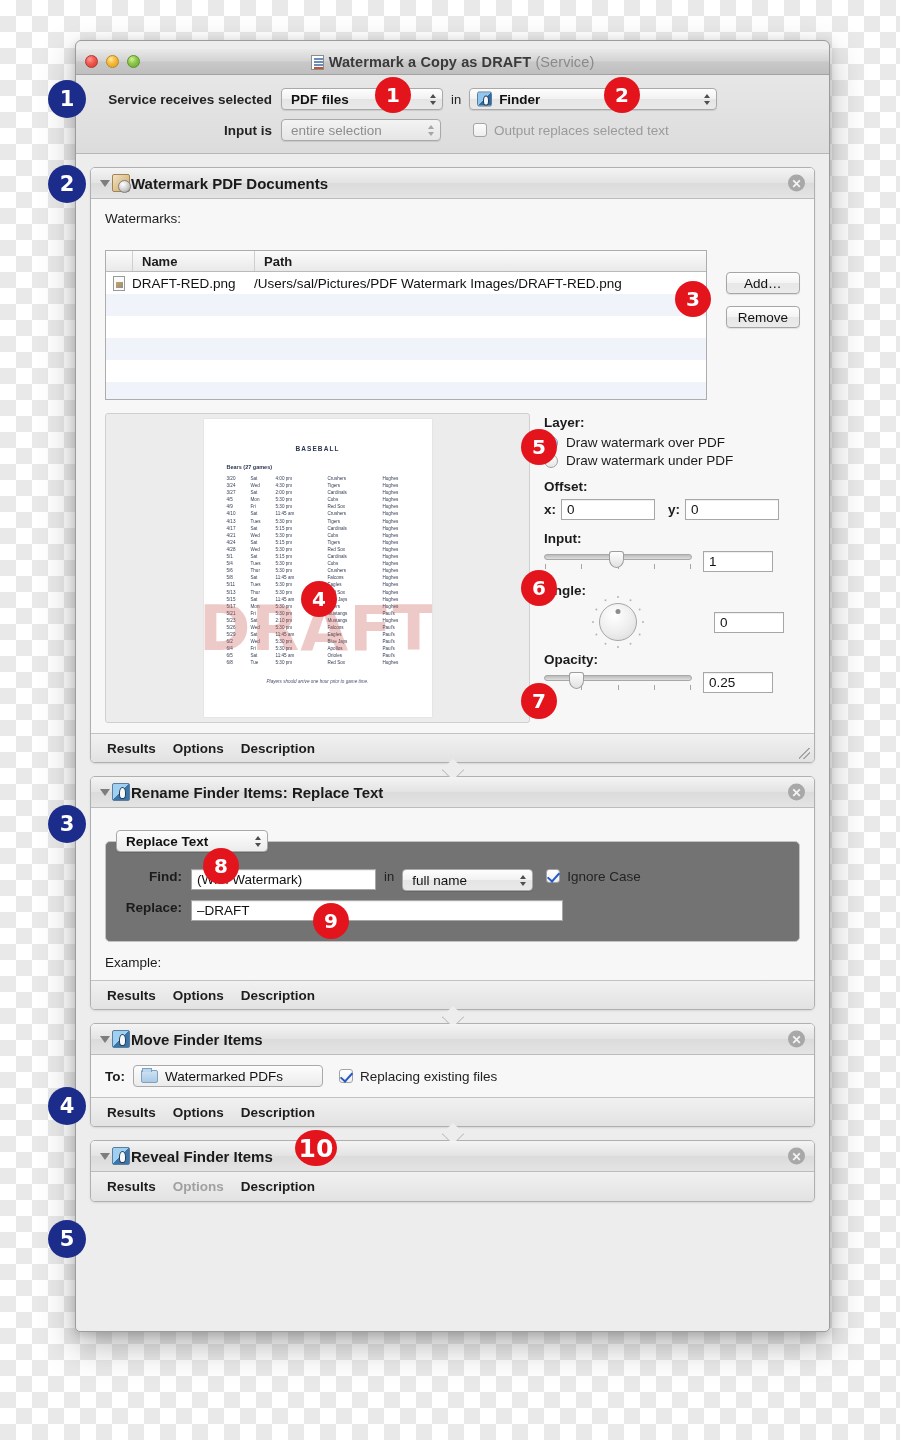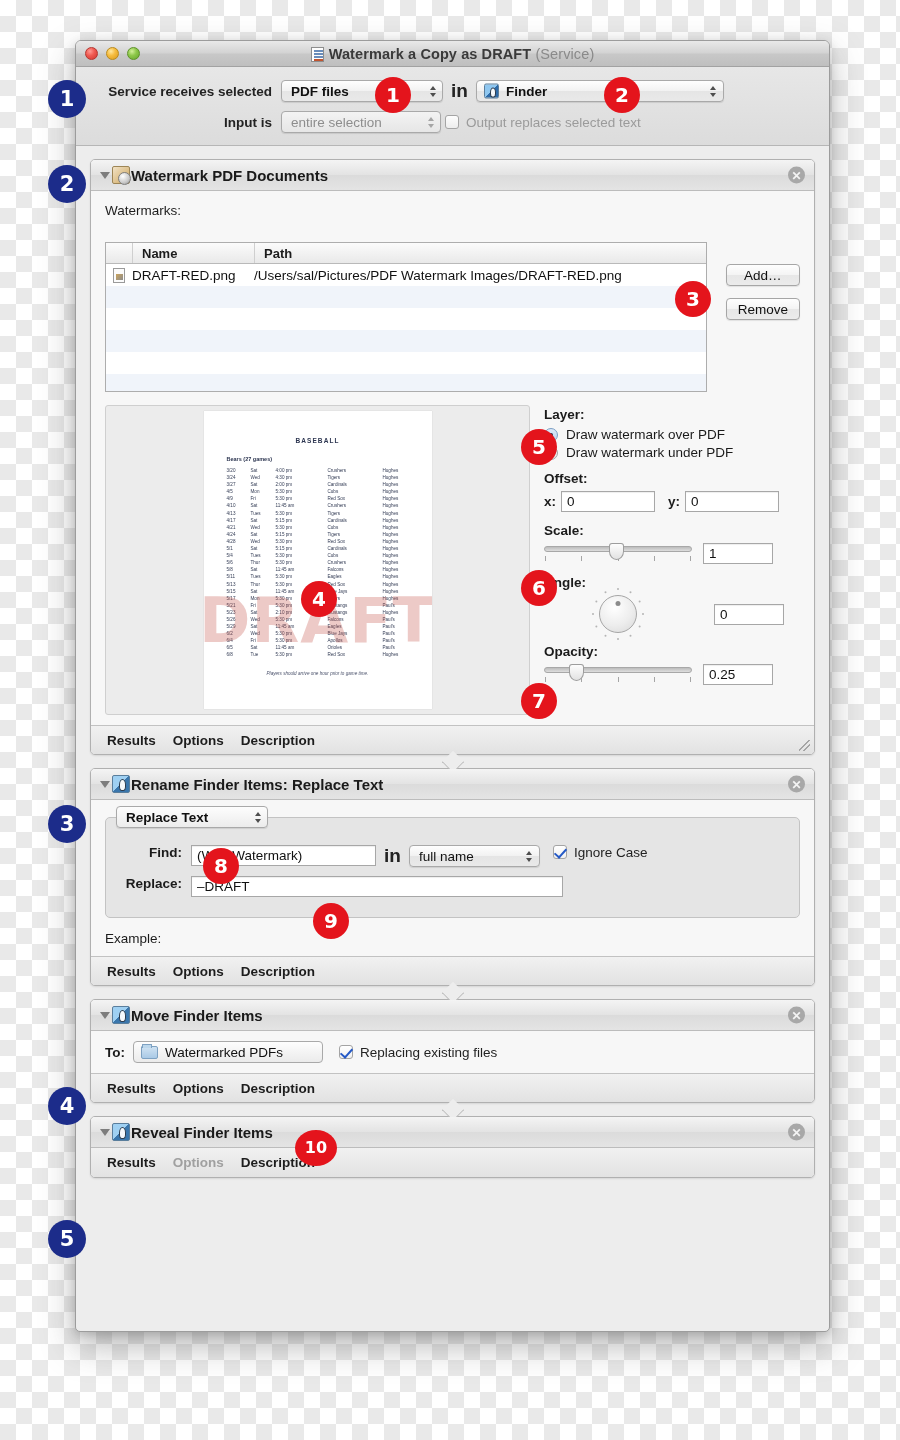--- a/index.html
+++ b/index.html
@@ -30,21 +30,21 @@
     border-radius: 6px 6px 5px 5px;
     box-shadow: 0 14px 34px rgba(80,80,80,0.40), 0 3px 8px rgba(90,90,90,0.25);
     overflow: hidden;
   }
 
   .titlebar {
     height: 26px;
     background: linear-gradient(to bottom, #e9e9e9 0%, #d3d3d3 48%, #c8c8c8 52%, #bfbfbf 100%);
     border-bottom: 1px solid #a2a2a2;
     position: relative;
-    display: flex; align-items: center;
+    display: flex; align-items: center; margin-top: 8px;
   }
   .lights { position: absolute; left: 9px; display: flex; gap: 8px; }
   .light { width: 13px; height: 13px; border-radius: 50%; }
   .light.red    { background: radial-gradient(circle at 36% 30%, #ff9a94 0%, #f05b52 42%, #cf362f 100%); border: 1px solid #b5352f; }
   .light.yellow { background: radial-gradient(circle at 36% 30%, #ffe8a0 0%, #f6bc3e 42%, #d99a1c 100%); border: 1px solid #bb8a1a; }
   .light.green  { background: radial-gradient(circle at 36% 30%, #d3f09a 0%, #8ec84a 42%, #65a52b 100%); border: 1px solid #5d9228; }
   .title-text {
     width: 100%; text-align: center;
     font-size: 14.5px; font-weight: bold; color: #3a3a3a;
     letter-spacing: 0.1px;
@@ -105,21 +105,21 @@
     position: absolute; left: 7px; top: 50%; transform: translateY(-50%);
     width: 15px; height: 15px; border-radius: 2px;
     background: linear-gradient(135deg,#8fc7f0 0%, #8fc7f0 50%, #2d6aa8 50%, #2d6aa8 100%);
     border: 1px solid #5a7e9c;
   }
   .finder-icon::after {
     content: ""; position: absolute; left: 5px; top: 3px;
     width: 4px; height: 8px; border: 1px solid #2b3b4d; border-radius: 50% 50% 40% 40%;
     background: #f6f9fc;
   }
-  .word-in { font-size: 19px; font-weight: bold; color: #232323; margin: 0 8px; }
+  .word-in { font-size: 13px; font-weight: normal; color: #232323; margin: 0 8px; }
 
   .cb { width: 14px; height: 14px; border: 1px solid #a4a4a4; border-radius: 3px;
         background: linear-gradient(to bottom,#fdfdfd,#ededed); flex: 0 0 auto; position: relative; }
   .cb.on { background: linear-gradient(to bottom,#ffffff,#f0f0f0); }
   .cb.on::after {
     content: ""; position: absolute; left: 3px; top: 0px;
     width: 5px; height: 10px; border: solid #2459c6; border-width: 0 2.4px 2.4px 0;
     transform: rotate(42deg);
   }
   .cb-label { font-size: 13.5px; margin-left: 7px; color: #232323; }
@@ -324,22 +324,22 @@
     width: 5px; height: 5px; border-radius: 50%; background: #8c8c8c;
   }
   .dial-ticks { position: absolute; left: 50%; top: 50%; width: 56px; height: 56px; transform: translate(-50%,-50%); }
   .dial-ticks i {
     position: absolute; left: 50%; top: 50%; width: 2px; height: 2px; border-radius: 50%;
     background: #b5b5b5; margin: -1px 0 0 -1px;
   }
 
   
   .rename-box {
-    border: 1px solid #c3c3c3; border-radius: 5px; background: #e5e5e5;
-    padding: 18px 13px 20px 13px; position: relative; margin-top: 9px;
+    border: 1px solid #c3c3c3; border-radius: 5px; background: #737373;
+    padding: 18px 13px 20px 13px; position: relative; margin-top: 25px;
   }
   .rename-popup-wrap { position: absolute; left: 10px; top: -12px; }
   .pop-replace { width: 152px; background: linear-gradient(to bottom,#fdfdfd,#ececec); }
   .form-row { display: flex; align-items: flex-start; margin-top: 9px; }
   .form-label { width: 72px; text-align: right; padding-right: 9px; font-size: 13.5px; font-weight: bold; color: #1b1b1b; }
   .f-find { width: 185px; }
   .f-replace { width: 372px; }
   .pop-fullname { width: 131px; font-weight: normal; }
   .example-label { font-size: 13.5px; color: #1b1b1b; margin-top: 13px; }
 
@@ -365,21 +365,21 @@
   
   .marker {
     position: absolute; border-radius: 50%;
     display: flex; align-items: center; justify-content: center;
     color: #fff; font-weight: bold; line-height: 1;
     font-family: "DejaVu Sans", sans-serif;
     z-index: 40;
   }
   .marker.blue { background: #1c2c8a; width: 38px; height: 38px; font-size: 21px; }
   .marker.red  { background: #e4141c; width: 36px; height: 36px; font-size: 20px; }
-  .marker.red.wide { width: 42px; height: 36px; border-radius: 50%; font-size: 16px; }
+  .marker.red.wide { width: 42px; height: 36px; border-radius: 50%; font-size: 25px; }
 </style>
 </head>
 <body>
 
 <div class="marker blue" style="left:48px; top:80px;">1</div>
 <div class="marker blue" style="left:48px; top:165px;">2</div>
 <div class="marker blue" style="left:48px; top:805px;">3</div>
 <div class="marker blue" style="left:48px; top:1087px;">4</div>
 <div class="marker blue" style="left:48px; top:1220px;">5</div>
 
@@ -429,21 +429,21 @@
     </div>
     <div class="cfg-row">
       <div class="cfg-label">Input is</div>
       <div class="popup pop-input disabled">
         <span>entire selection</span>
         <span class="arrows">
             <i></i>
             <i></i>
           </span>
       </div>
-      <div style="display:flex;align-items:center;margin-left:4px;text-align:center;">
+      <div style="display:flex;align-items:center;margin-left:32px;text-align:center;">
         <span class="cb"></span>
         <span class="cb-label dim">Output replaces selected text</span>
       </div>
     </div>
   </div>
 
   <div class="actions">
 
     <div class="action">
       <div class="act-head">
@@ -697,21 +697,21 @@
             </div>
 
             <div class="ctl-label">Offset:</div>
             <div class="offset-row">
               <span class="xy">x:</span>
               <div class="field f-offset">0</div>
               <span class="xy" style="margin-left:8px;">y:</span>
               <div class="field f-offset">0</div>
             </div>
 
-            <div class="ctl-label">Scale:</div>
+            <div class="ctl-label">Input:</div>
             <div class="slider-row">
               <div class="slider">
                 <div class="slider-track"></div>
                 <div class="slider-knob" style="left:44%;"></div>
                 <div class="slider-ticks">
                     <i></i>
                     <i></i>
                     <i></i>
                     <i></i>
                     <i></i>

